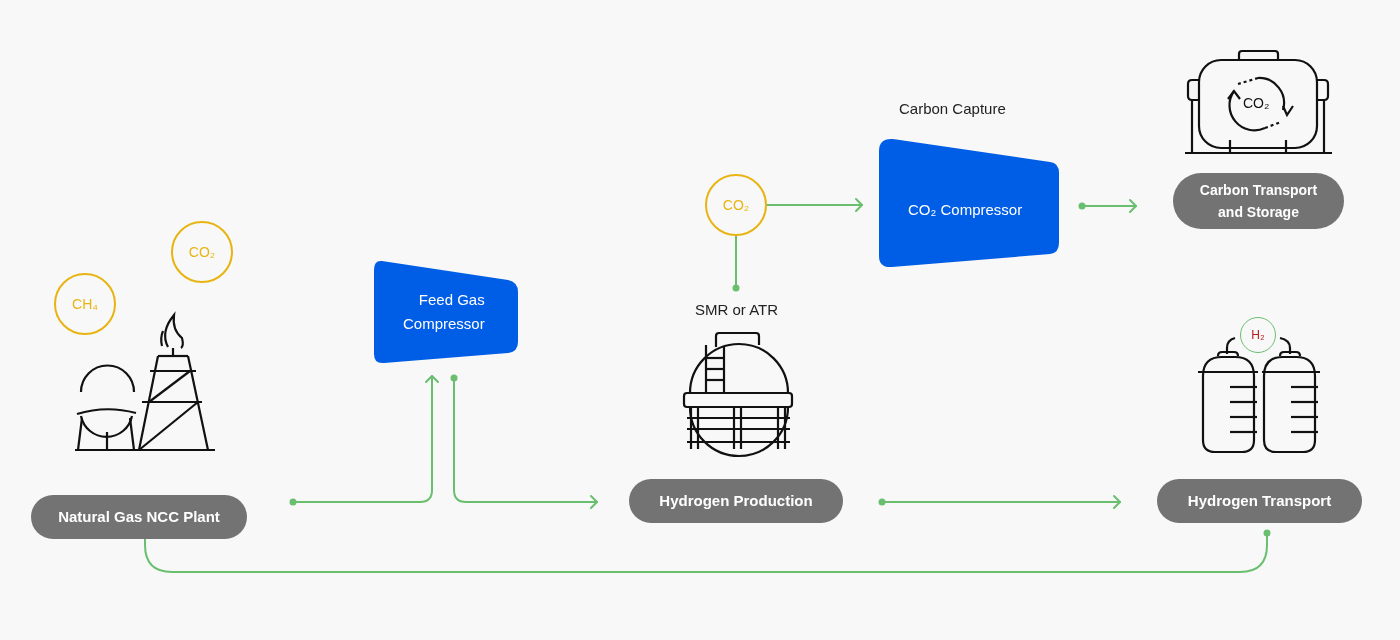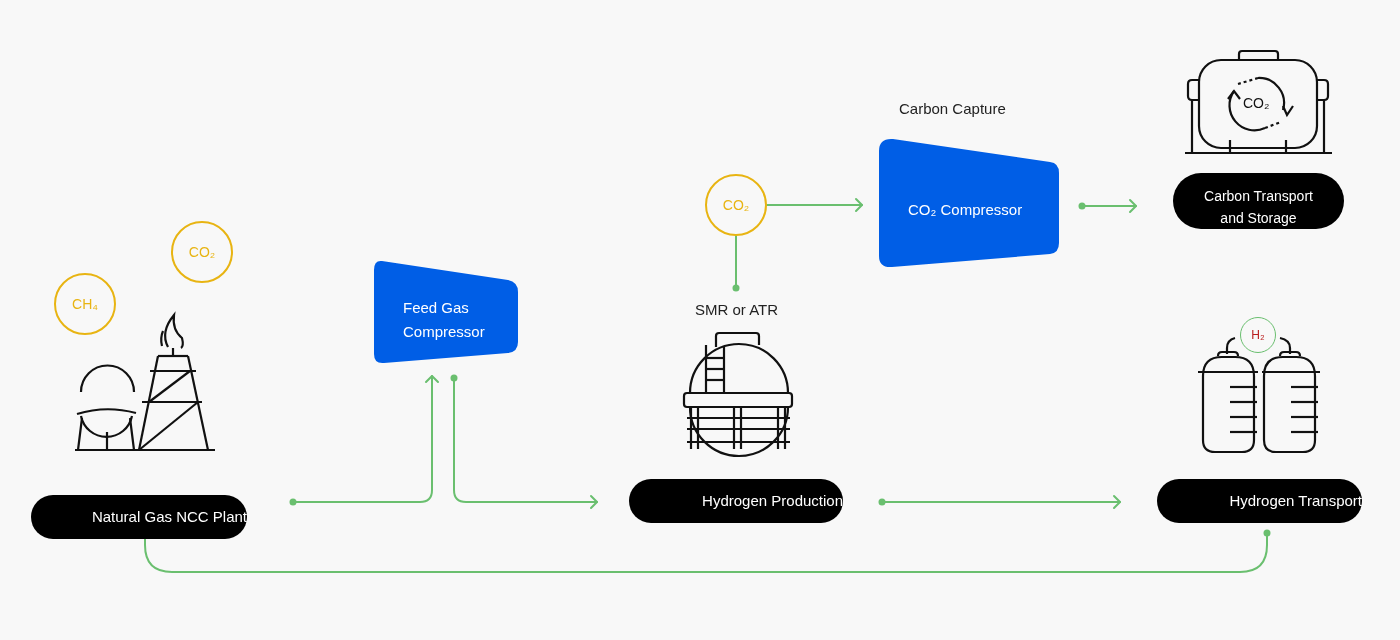--- a/index.html
+++ b/index.html
@@ -1,18 +1,18 @@
 <!DOCTYPE html>
 <html><head>
 <meta charset="utf-8">
 <style>
   html,body{margin:0;padding:0;}
   body{width:1400px;height:640px;background:#f8f8f8;position:relative;overflow:hidden;font-family:"Liberation Sans","DejaVu Sans",sans-serif;}
   .layer{position:absolute;left:0;top:0;width:1400px;height:640px;}
-  .pill{position:absolute;background:#000000;color:#fff;border-radius:24px;display:flex;align-items:center;justify-content:flex-end;text-align:center;font-size:15px;line-height:22px;}
+  .pill{position:absolute;background:#737373;color:#fff;border-radius:24px;display:flex;align-items:center;justify-content:center;text-align:center;font-size:15px;line-height:22px;font-weight:bold;}
   .label{position:absolute;color:#222;font-size:15px;white-space:nowrap;}
   .circle{position:absolute;border-radius:50%;border:2px solid #e8b412;color:#e8b412;display:flex;align-items:center;justify-content:center;font-size:14px;box-sizing:border-box;}
   .circle.green{border-color:#6abf6f;color:#b91c1c;font-size:12px;border-width:1.5px;}
   .comp-text{position:absolute;color:#fff;font-size:15px;line-height:24px;margin-top:7px;}
 </style>
 </head>
 <body>
 
 <svg class="layer" viewBox="0 0 1400 640">
   <g fill="none" stroke="#6abf6f" stroke-width="2" stroke-linecap="round" stroke-linejoin="round">
@@ -140,21 +140,21 @@
     <span>CO₂</span>
   </div>
 <div class="circle" style="left:705px;top:174px;width:62px;height:62px;">
     <span>CO₂</span>
   </div>
 <div class="label" style="left:1243px;top:95px;font-size:14px;color:#111;">CO₂</div>
 <div class="circle green" style="left:1240px;top:317px;width:36px;height:36px;">
     <span>H₂</span>
   </div>
 
-<div class="comp-text" style="left:403px;top:289px;">
+<div class="comp-text" style="left:403px;top:281px;text-align:right;">
   <div>Feed Gas</div>
   <div>Compressor</div>
 </div>
 <div class="comp-text" style="left:908px;top:191px;">CO₂ Compressor</div>
 
 <div class="label" style="left:899px;top:100px;">Carbon Capture</div>
 <div class="label" style="left:695px;top:301px;">SMR or ATR</div>
 
 <div class="pill" style="left:31px;top:479px;width:216px;height:44px;margin-top:16px;">Natural Gas NCC Plant</div>
 <div class="pill" style="left:629px;top:479px;width:214px;height:44px;">Hydrogen Production</div>

